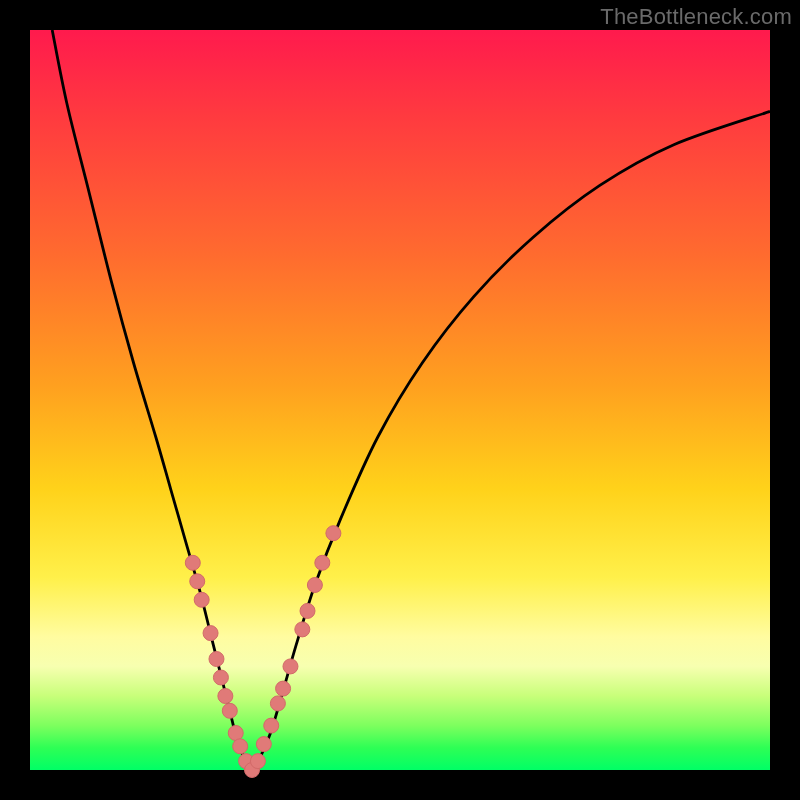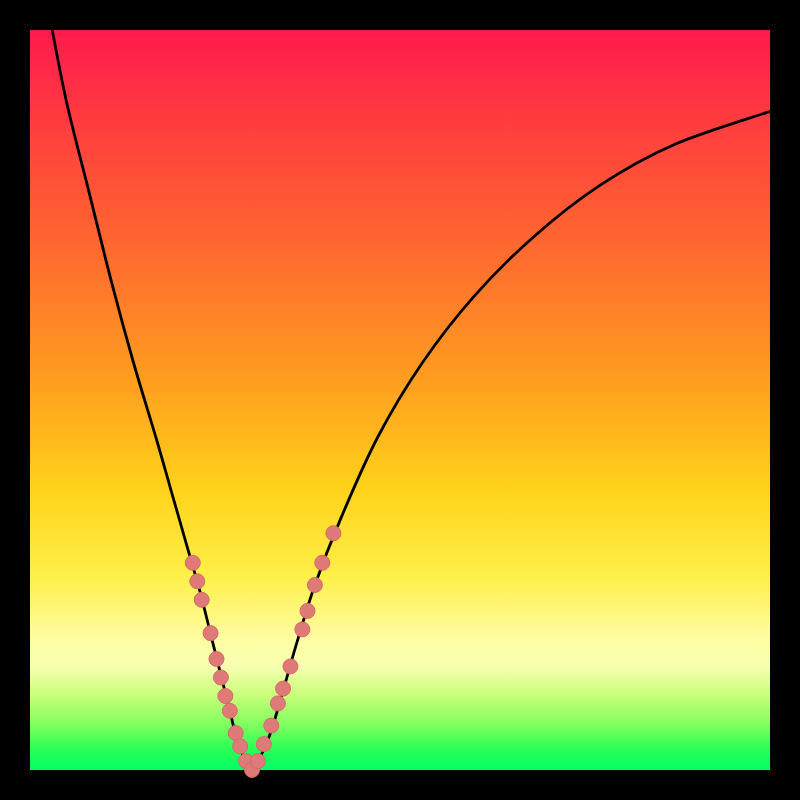--- a/index.html
+++ b/index.html
@@ -85,13 +85,14 @@
           <circle cx="253.08" cy="658.60" r="7.5" fill="#e07a78" stroke="#d26a68" stroke-width="1"></circle>
           <circle cx="260.48" cy="636.40" r="7.5" fill="#e07a78" stroke="#d26a68" stroke-width="1"></circle>
           <circle cx="272.32" cy="599.40" r="7.5" fill="#e07a78" stroke="#d26a68" stroke-width="1"></circle>
           <circle cx="277.50" cy="580.90" r="7.5" fill="#e07a78" stroke="#d26a68" stroke-width="1"></circle>
           <circle cx="284.90" cy="555.00" r="7.5" fill="#e07a78" stroke="#d26a68" stroke-width="1"></circle>
           <circle cx="292.30" cy="532.80" r="7.5" fill="#e07a78" stroke="#d26a68" stroke-width="1"></circle>
           <circle cx="303.40" cy="503.20" r="7.5" fill="#e07a78" stroke="#d26a68" stroke-width="1"></circle>
         </g>
     </svg>
   </div>
+  <div class="watermark">TheBottleneck.com</div>
 </div>
 
 </body></html>

